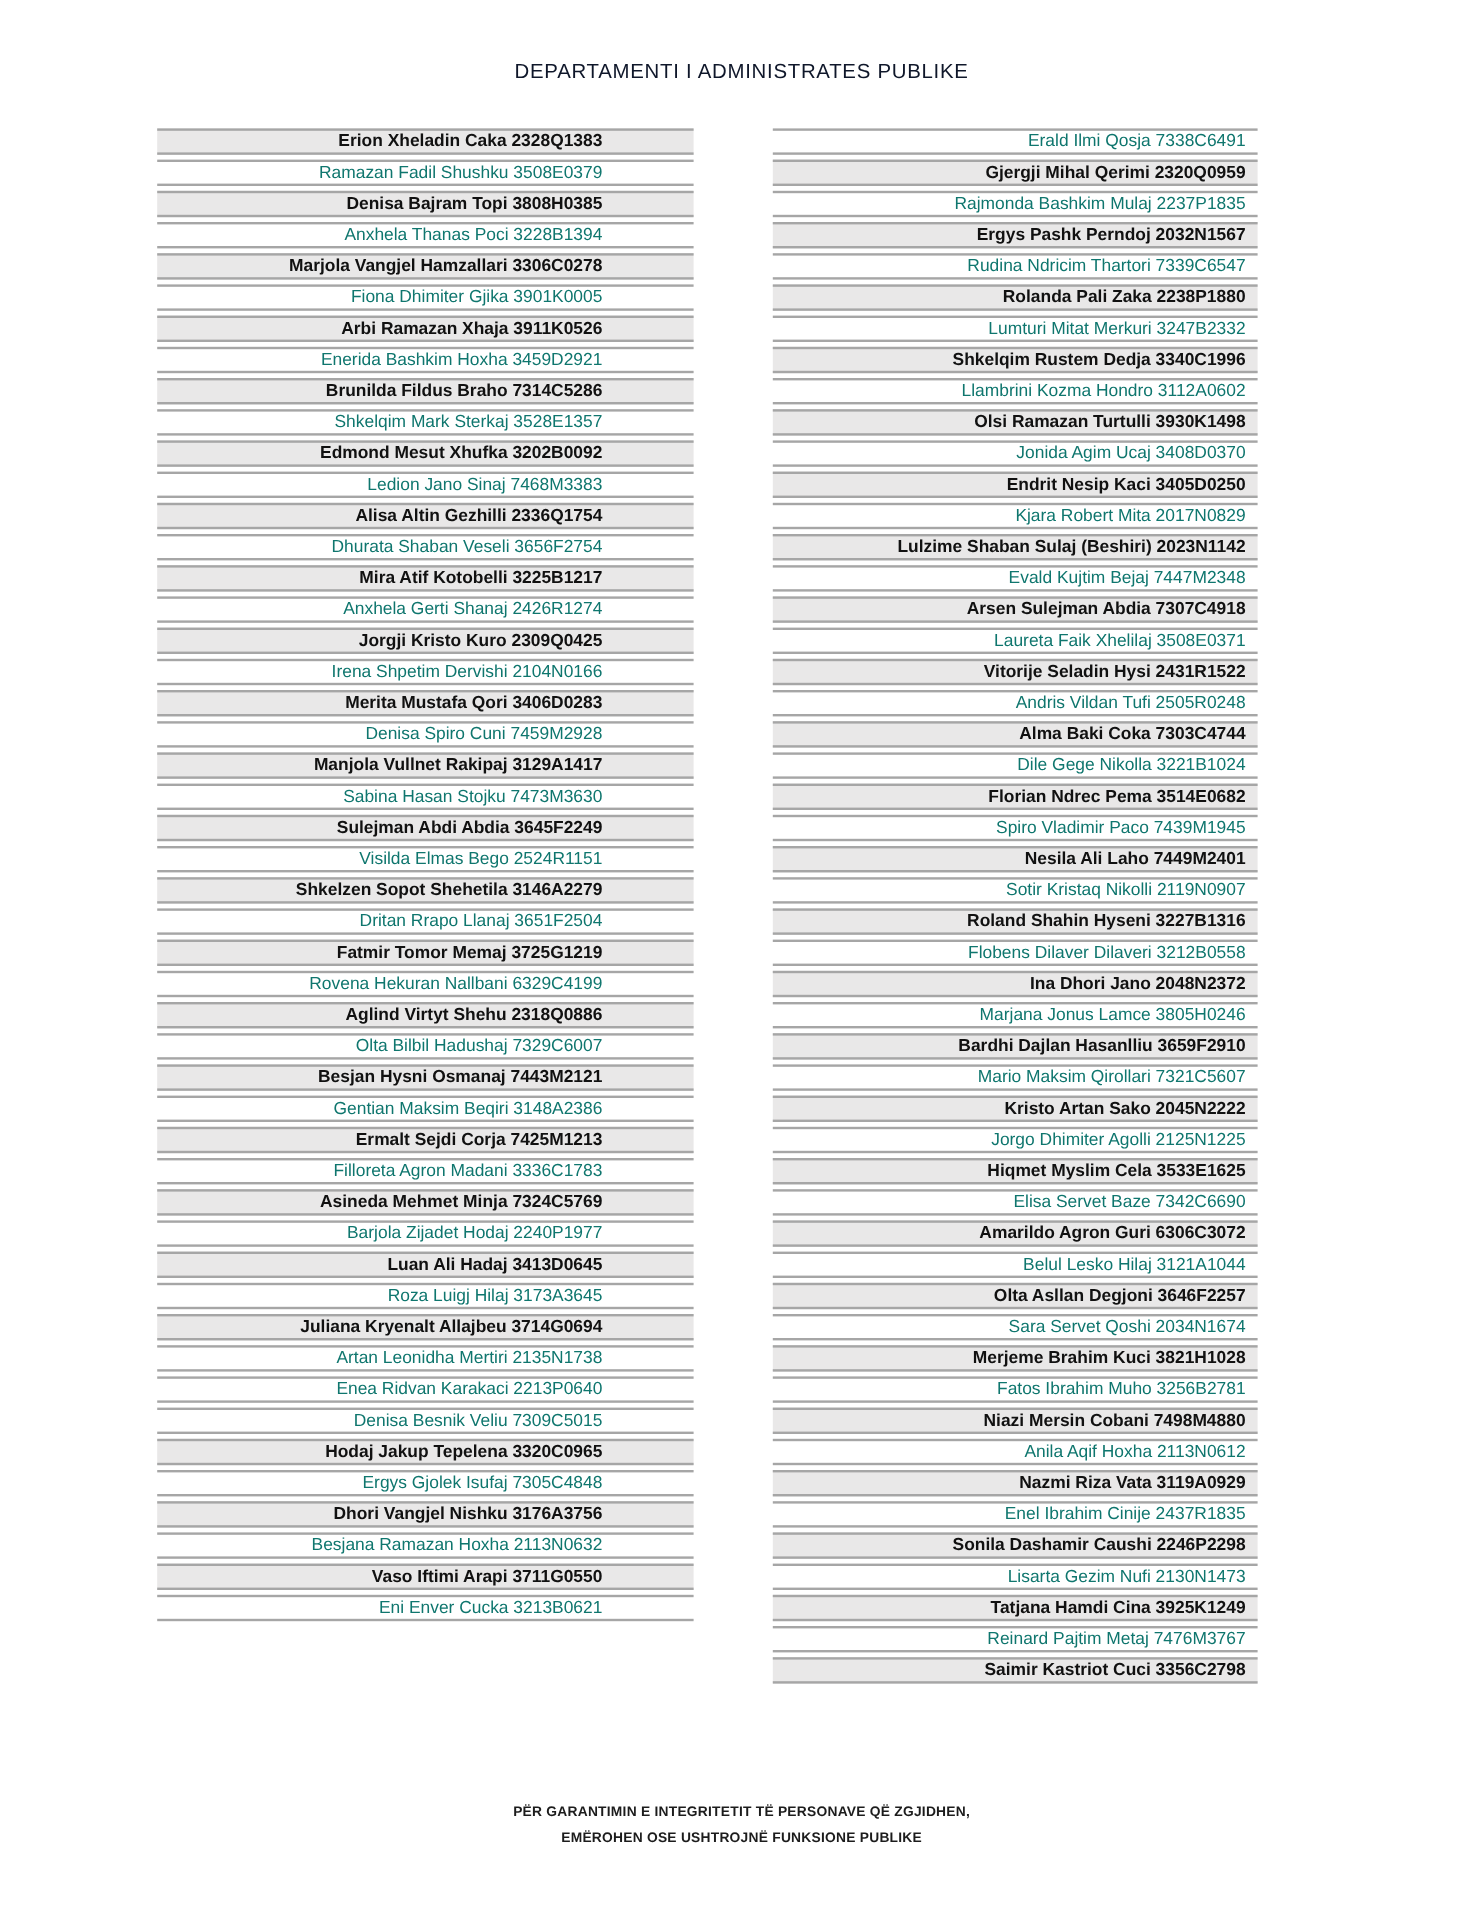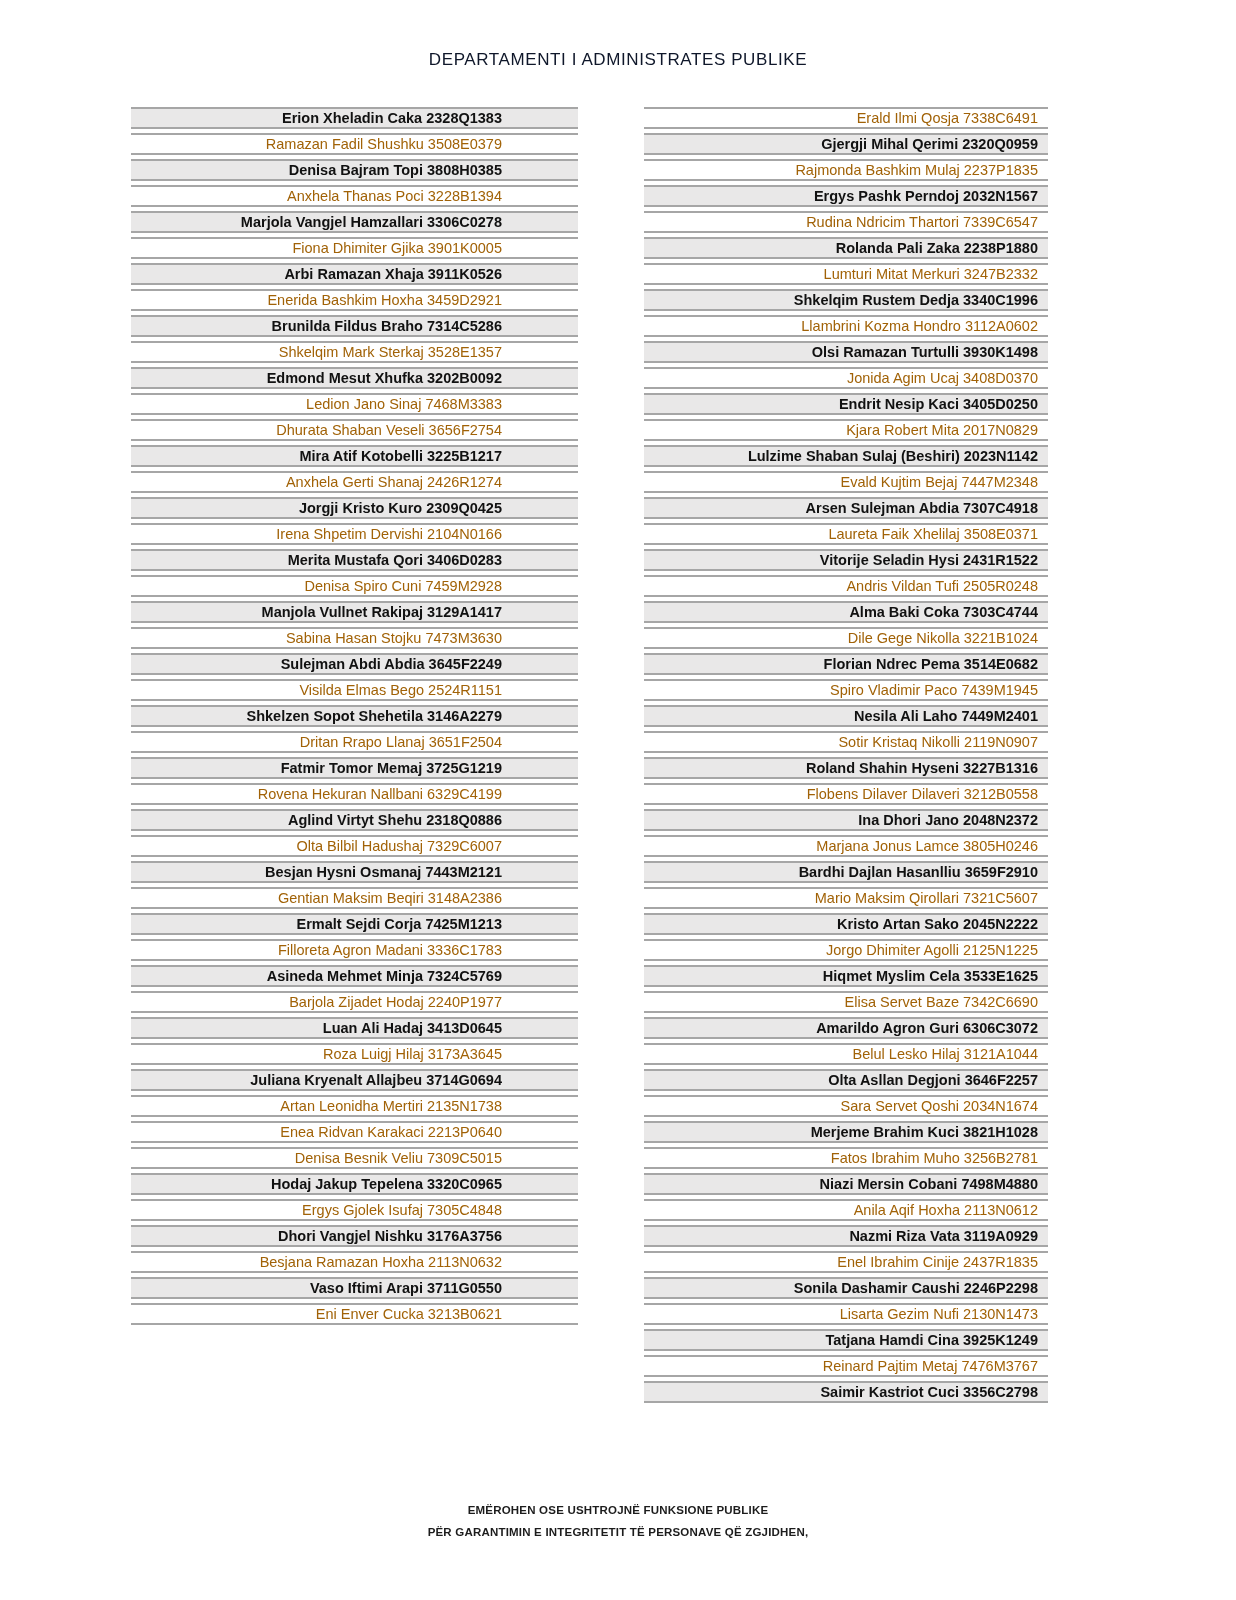--- a/index.html
+++ b/index.html
@@ -51,21 +51,21 @@
   }
   .col-left .row { padding-right: 76px; }
   .col-right .row { padding-right: 10px; }
   .row.shaded {
     background: #e9e8e8;
     font-weight: bold;
     color: #111111;
   }
   .row.plain {
     background: #ffffff;
-    color: #a16207;
+    color: #0f766e;
   }
   .page-footer {
     position: absolute;
     top: 1499px;
     left: 0;
     width: 100%;
     text-align: center;
     font-size: 11.5px;
     font-weight: bold;
     letter-spacing: 0.2px;
@@ -84,20 +84,21 @@
     <div class="row shaded">Denisa Bajram Topi 3808H0385</div>
     <div class="row plain">Anxhela Thanas Poci 3228B1394</div>
     <div class="row shaded">Marjola Vangjel Hamzallari 3306C0278</div>
     <div class="row plain">Fiona Dhimiter Gjika 3901K0005</div>
     <div class="row shaded">Arbi Ramazan Xhaja 3911K0526</div>
     <div class="row plain">Enerida Bashkim Hoxha 3459D2921</div>
     <div class="row shaded">Brunilda Fildus Braho 7314C5286</div>
     <div class="row plain">Shkelqim Mark Sterkaj 3528E1357</div>
     <div class="row shaded">Edmond Mesut Xhufka 3202B0092</div>
     <div class="row plain">Ledion Jano Sinaj 7468M3383</div>
+    <div class="row shaded">Alisa Altin Gezhilli 2336Q1754</div>
     <div class="row plain">Dhurata Shaban Veseli 3656F2754</div>
     <div class="row shaded">Mira Atif Kotobelli 3225B1217</div>
     <div class="row plain">Anxhela Gerti Shanaj 2426R1274</div>
     <div class="row shaded">Jorgji Kristo Kuro 2309Q0425</div>
     <div class="row plain">Irena Shpetim Dervishi 2104N0166</div>
     <div class="row shaded">Merita Mustafa Qori 3406D0283</div>
     <div class="row plain">Denisa Spiro Cuni 7459M2928</div>
     <div class="row shaded">Manjola Vullnet Rakipaj 3129A1417</div>
     <div class="row plain">Sabina Hasan Stojku 7473M3630</div>
     <div class="row shaded">Sulejman Abdi Abdia 3645F2249</div>
@@ -175,15 +176,15 @@
     <div class="row shaded">Nazmi Riza Vata 3119A0929</div>
     <div class="row plain">Enel Ibrahim Cinije 2437R1835</div>
     <div class="row shaded">Sonila Dashamir Caushi 2246P2298</div>
     <div class="row plain">Lisarta Gezim Nufi 2130N1473</div>
     <div class="row shaded">Tatjana Hamdi Cina 3925K1249</div>
     <div class="row plain">Reinard Pajtim Metaj 7476M3767</div>
     <div class="row shaded">Saimir Kastriot Cuci 3356C2798</div>
   </div>
 
 <div class="page-footer">
+  <div>PËR GARANTIMIN E INTEGRITETIT TË PERSONAVE QË ZGJIDHEN,</div>
   <div>EMËROHEN OSE USHTROJNË FUNKSIONE PUBLIKE</div>
-  <div>PËR GARANTIMIN E INTEGRITETIT TË PERSONAVE QË ZGJIDHEN,</div>
 </div>
 
 </body></html>

